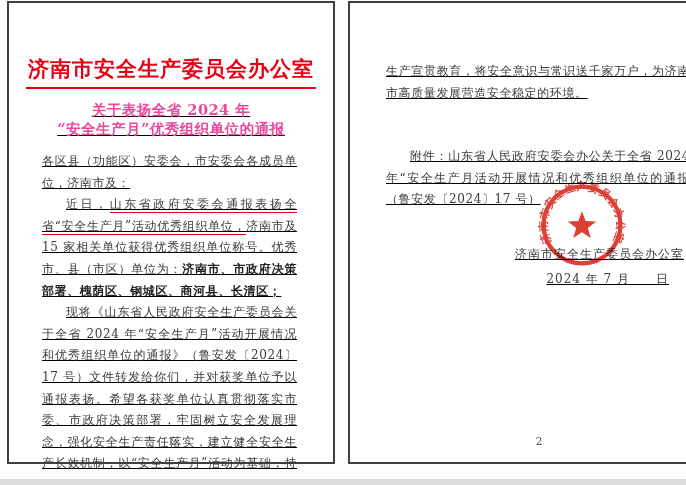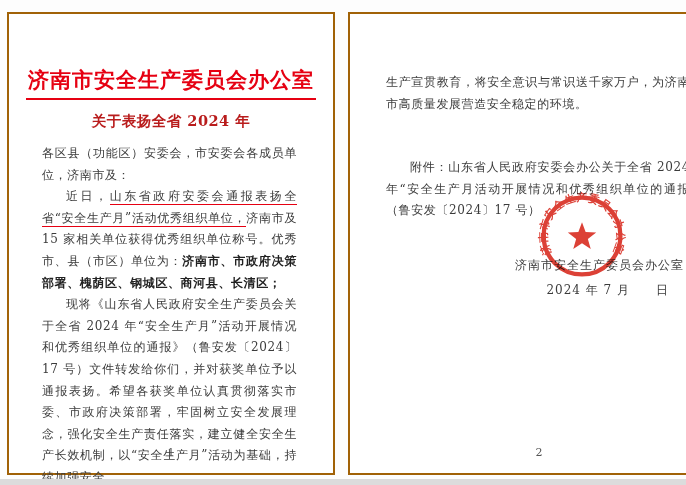--- a/index.html
+++ b/index.html
@@ -9,24 +9,25 @@
     background: #fdfdfd;
     font-family: "DejaVu Serif", "Liberation Serif", serif;
     overflow: hidden;
   }
   .bottom-strip {
     position: absolute; left: 0; bottom: 0; width: 686px; height: 6px;
     background: #dcdcdc;
   }
   .page {
     position: absolute;
-    top: 12px;
+    top: 1px;
     height: 463px;
     background: #ffffff;
-    border: 2px solid #a16207;
+    border: 2px solid #404040;
+    text-decoration: underline;
   }
   .page-1 { left: 7px;  width: 328px; }
   .page-2 { left: 348px; width: 382px; }
 
   
   .p1-header-wrap { text-align: center; margin-top: 52px; }
   .p1-header {
     display: inline-block;
     color: #e60012;
     font-size: 21px;
@@ -35,21 +36,21 @@
     padding: 0 2px 4px 2px;
     border-bottom: 2.5px solid #e60012;
     white-space: nowrap;
   }
   .doc-title {
     margin-top: 11px;
     text-align: center;
     font-size: 14.5px;
     font-weight: bold;
     line-height: 19px;
-    color: #b91c1c;
+    color: #ec4899;
     letter-spacing: 0.5px;
   }
   .body-text {
     margin-top: 13px;
     padding: 0 36px 0 33px;
     font-size: 12px;
     line-height: 21.6px;
     color: #3b3b3b;
     text-align: justify;
     letter-spacing: 0.6px;
@@ -106,20 +107,21 @@
 <body>
 
 <div class="page page-1">
 
   <div class="p1-header-wrap">
     <div class="p1-header">济南市安全生产委员会办公室</div>
   </div>
 
   <div class="doc-title">
     <div>关于表扬全省 2024 年</div>
+    <div>“安全生产月”优秀组织单位的通报</div>
   </div>
 
   <div class="body-text">
     <p class="no-indent">各区县（功能区）安委会，市安委会各成员单位，济南市及：</p>
     <p><span>近日，</span><span class="red-underline">山东省政府安委会通报表扬全省“安全生产月”活动优秀组织单位，</span><span>济南市及 15 家相关单位获得优秀组织单位称号。优秀市、县（市区）单位为：</span><span class="bold-seg">济南市、市政府决策部署、槐荫区、钢城区、商河县、长清区；</span></p>
     <p>现将《山东省人民政府安全生产委员会关于全省 2024 年“安全生产月”活动开展情况和优秀组织单位的通报》（鲁安发〔2024〕17 号）文件转发给你们，并对获奖单位予以通报表扬。希望各获奖单位认真贯彻落实市委、市政府决策部署，牢固树立安全发展理念，强化安全生产责任落实，建立健全安全生产长效机制，以“安全生产月”活动为基础，持续加强安全</p>
   </div>
 
   <div class="page-number">1</div>
 </div>

